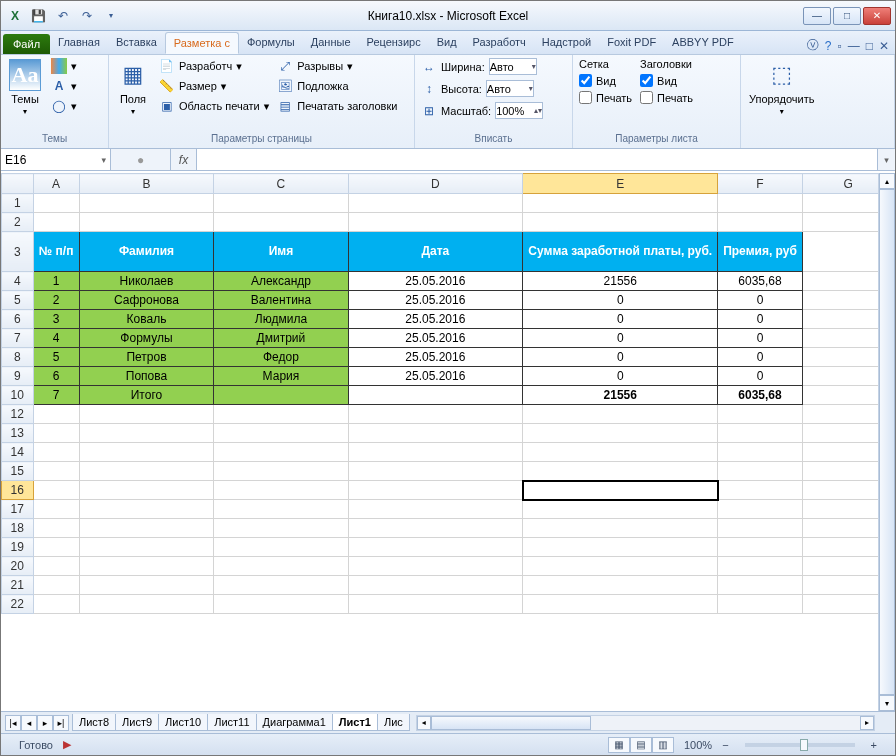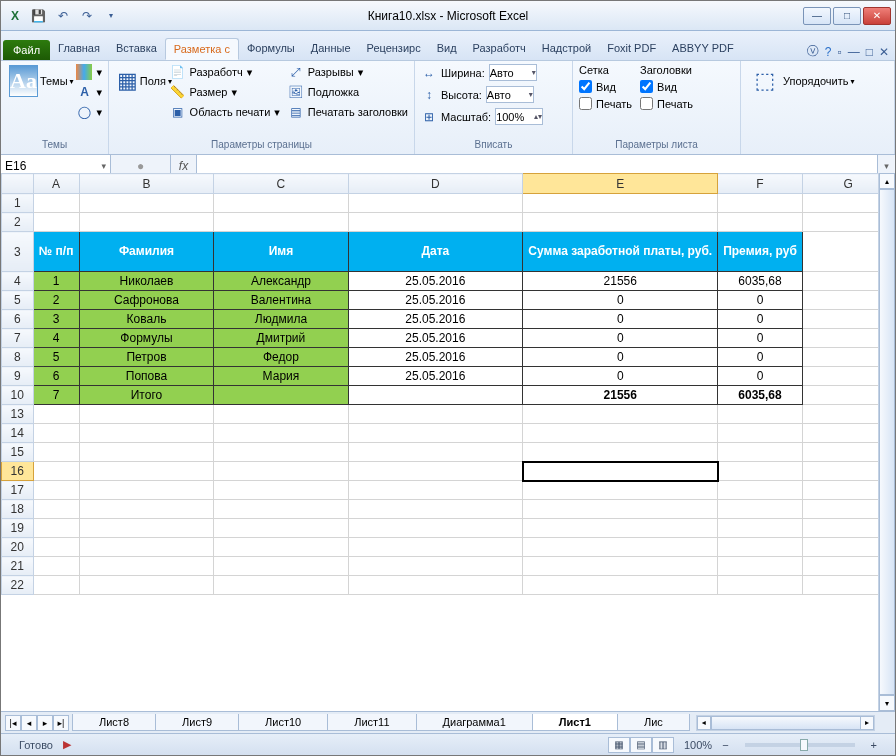--- a/index.html
+++ b/index.html
@@ -6,31 +6,31 @@
   body { background: #fff; width: 896px; height: 756px; overflow: hidden; position: relative; border: 1px solid #777; }
   
   .titlebar { height: 30px; background: linear-gradient(#f6f9fd, #dbe7f5); border-bottom: 1px solid #9cb6d6; display: flex; align-items: center; justify-content: space-between; padding: 0 4px; font-size: 12px; }
   .titlebar .left { display: flex; align-items: center; gap: 4px; }
   .titlebar .title { position: absolute; left: 0; right: 0; text-align: center; pointer-events: none; }
   .qat-btn { width: 20px; height: 20px; display: inline-flex; align-items: center; justify-content: center; color: #3b5e94; font-size: 12px; }
   .winbtns { display: flex; gap: 2px; }
   .winbtn { width: 28px; height: 18px; border: 1px solid #7a94b8; border-radius: 2px; background: linear-gradient(#f2f7fe,#d7e5f7); display: flex; align-items: center; justify-content: center; font-size: 10px; color: #304e78; }
   .winbtn.close { background: linear-gradient(#ef7f78,#c94039); color: #fff; border-color: #a0332d; }
   
-  .ribbon-tabs { height: 30px; background: linear-gradient(#eaf1fb,#d7e4f5); border-bottom: 1px solid #b7c9df; display: flex; align-items: flex-end; font-size: 11px; }
+  .ribbon-tabs { height: 24px; background: linear-gradient(#eaf1fb,#d7e4f5); border-bottom: 1px solid #b7c9df; display: flex; align-items: flex-end; font-size: 11px; }
   .file-tab { background: linear-gradient(#2d7b0e,#1d5a05); color: #fff; padding: 4px 10px; border-radius: 3px 3px 0 0; margin-left: 2px; }
   .rtab { padding: 4px 8px; color: #2c4160; }
   .rtab.active { background: #f5f9fe; border: 1px solid #b7c9df; border-bottom-color: #f5f9fe; border-radius: 3px 3px 0 0; color: #d86a1c; }
   .ribbon-right { margin-left: auto; display: flex; gap: 6px; padding-right: 6px; color: #3b5e94; align-items: center; font-size: 12px; }
   
   .ribbon { height: 94px; background: linear-gradient(#f5f9fe,#e7eff9); border-bottom: 1px solid #a9bdd7; display: flex; font-size: 11px; }
   .rgroup { border-right: 1px solid #c8d7ea; display: flex; flex-direction: column; padding: 2px 4px; }
   .rgroup-body { flex: 1; display: flex; align-items: flex-start; gap: 4px; }
   .rgroup-title { text-align: center; color: #5b7090; font-size: 10px; padding: 2px 0; }
-  .vbtn { display: flex; flex-direction: row; align-items: center; gap: 2px; padding: 2px 4px; min-width: 40px; text-align: left; }
+  .vbtn { display: flex; flex-direction: column; align-items: center; gap: 2px; padding: 2px 4px; min-width: 40px; text-align: left; }
   .vbtn .icn { width: 32px; height: 32px; display: flex; align-items: center; justify-content: center; font-size: 22px; color: #2c5fa8; }
   .hrow { display: flex; flex-direction: column; gap: 2px; }
   .hbtn { display: flex; align-items: center; gap: 4px; padding: 1px 2px; white-space: nowrap; }
   .hbtn .icn { width: 16px; height: 16px; display: inline-flex; align-items: center; justify-content: center; color: #2c5fa8; font-size: 12px; }
   .cbx { display: flex; align-items: center; gap: 4px; padding: 1px 2px; }
   .cbx input { width: 13px; height: 13px; }
   .combo { border: 1px solid #a9bdd7; background: #fff; padding: 0 0; font-size: 11px; width: 48px; height: 17px; display: inline-flex; align-items: center; justify-content: space-between; }
   .combo .arr { font-size: 8px; color: #556; }
   
   .formula-bar { height: 22px; border-bottom: 1px solid #a9bdd7; display: flex; align-items: stretch; background: #eef3fa; font-size: 12px; }
@@ -49,21 +49,21 @@
   td.nocell { border: 1px solid #d4d4d4; height: 19px; }
   .thdr { background: #00b0f0; color: #fff; font-weight: bold; border: 1px solid #333 !important; vertical-align: middle; }
   .tgreen { background: #92d050; border: 1px solid #333 !important; }
   .twhite { background: #fff; border: 1px solid #333 !important; }
   .bold { font-weight: bold; }
   .selcell { outline: 2px solid #000; outline-offset: -1px; }
   
   .sheet-tabs { position: absolute; bottom: 22px; left: 0; right: 0; height: 22px; background: #e4ecf6; border-top: 1px solid #a9bdd7; display: flex; align-items: center; font-size: 11px; }
   .nav-arrows { display: flex; gap: 0; padding: 0 4px; }
   .nav-arrows span { width: 16px; height: 16px; border: 1px solid #a9bdd7; background: #f6f9fd; display: inline-flex; align-items: center; justify-content: center; font-size: 9px; }
-  .stab { padding: 2px 26px; background: #f2f6fc; border: 1px solid #a9bdd7; border-top: none; margin-left: -1px; }
+  .stab { padding: 2px 6px; background: #f2f6fc; border: 1px solid #a9bdd7; border-top: none; margin-left: -1px; }
   .stab.active { background: #fff; font-weight: bold; }
   .hscroll { flex: 1; margin: 0 20px 0 6px; height: 16px; background: #eef2f8; border: 1px solid #c4d2e4; position: relative; }
   .hscroll .thumb { position: absolute; left: 14px; width: 160px; top: 0; bottom: 0; background: linear-gradient(#f6f9fd,#d7e4f5); border: 1px solid #a9bdd7; }
   .hscroll .btn { position: absolute; top: 0; bottom: 0; width: 14px; background: #f6f9fd; border: 1px solid #a9bdd7; display:flex;align-items:center;justify-content:center;font-size:8px; }
   
   .vscroll { position: absolute; top: 172px; bottom: 44px; right: 0; width: 17px; background: #eef2f8; border-left: 1px solid #c4d2e4; }
   .vscroll .btn { height: 16px; background: #f6f9fd; border: 1px solid #a9bdd7; display:flex;align-items:center;justify-content:center;font-size:8px; }
   .vscroll .thumb { position: absolute; top: 16px; bottom: 16px; left: 0; right: 0; background: linear-gradient(90deg,#f6f9fd,#d7e4f5); border: 1px solid #a9bdd7; }
   .vscroll .btn.bot { position: absolute; bottom: 0; left: 0; right: 0; }
   
@@ -364,20 +364,30 @@
           <th class="rowhdr">10</th>
           <td class="cell tgreen">7</td>
           <td class="cell tgreen">Итого</td>
           <td class="cell tgreen"></td>
           <td class="cell twhite"></td>
           <td class="cell twhite bold">21556</td>
           <td class="cell twhite bold">6035,68</td>
           <td class="nocell"></td>
         </tr>
         <tr>
+          <th class="rowhdr">12</th>
+          <td class="nocell"></td>
+          <td class="nocell"></td>
+          <td class="nocell"></td>
+          <td class="nocell"></td>
+          <td class="nocell"></td>
+          <td class="nocell"></td>
+          <td class="nocell"></td>
+        </tr>
+        <tr>
           <th class="rowhdr">13</th>
           <td class="nocell"></td>
           <td class="nocell"></td>
           <td class="nocell"></td>
           <td class="nocell"></td>
           <td class="nocell"></td>
           <td class="nocell"></td>
           <td class="nocell"></td>
         </tr>
         <tr>

